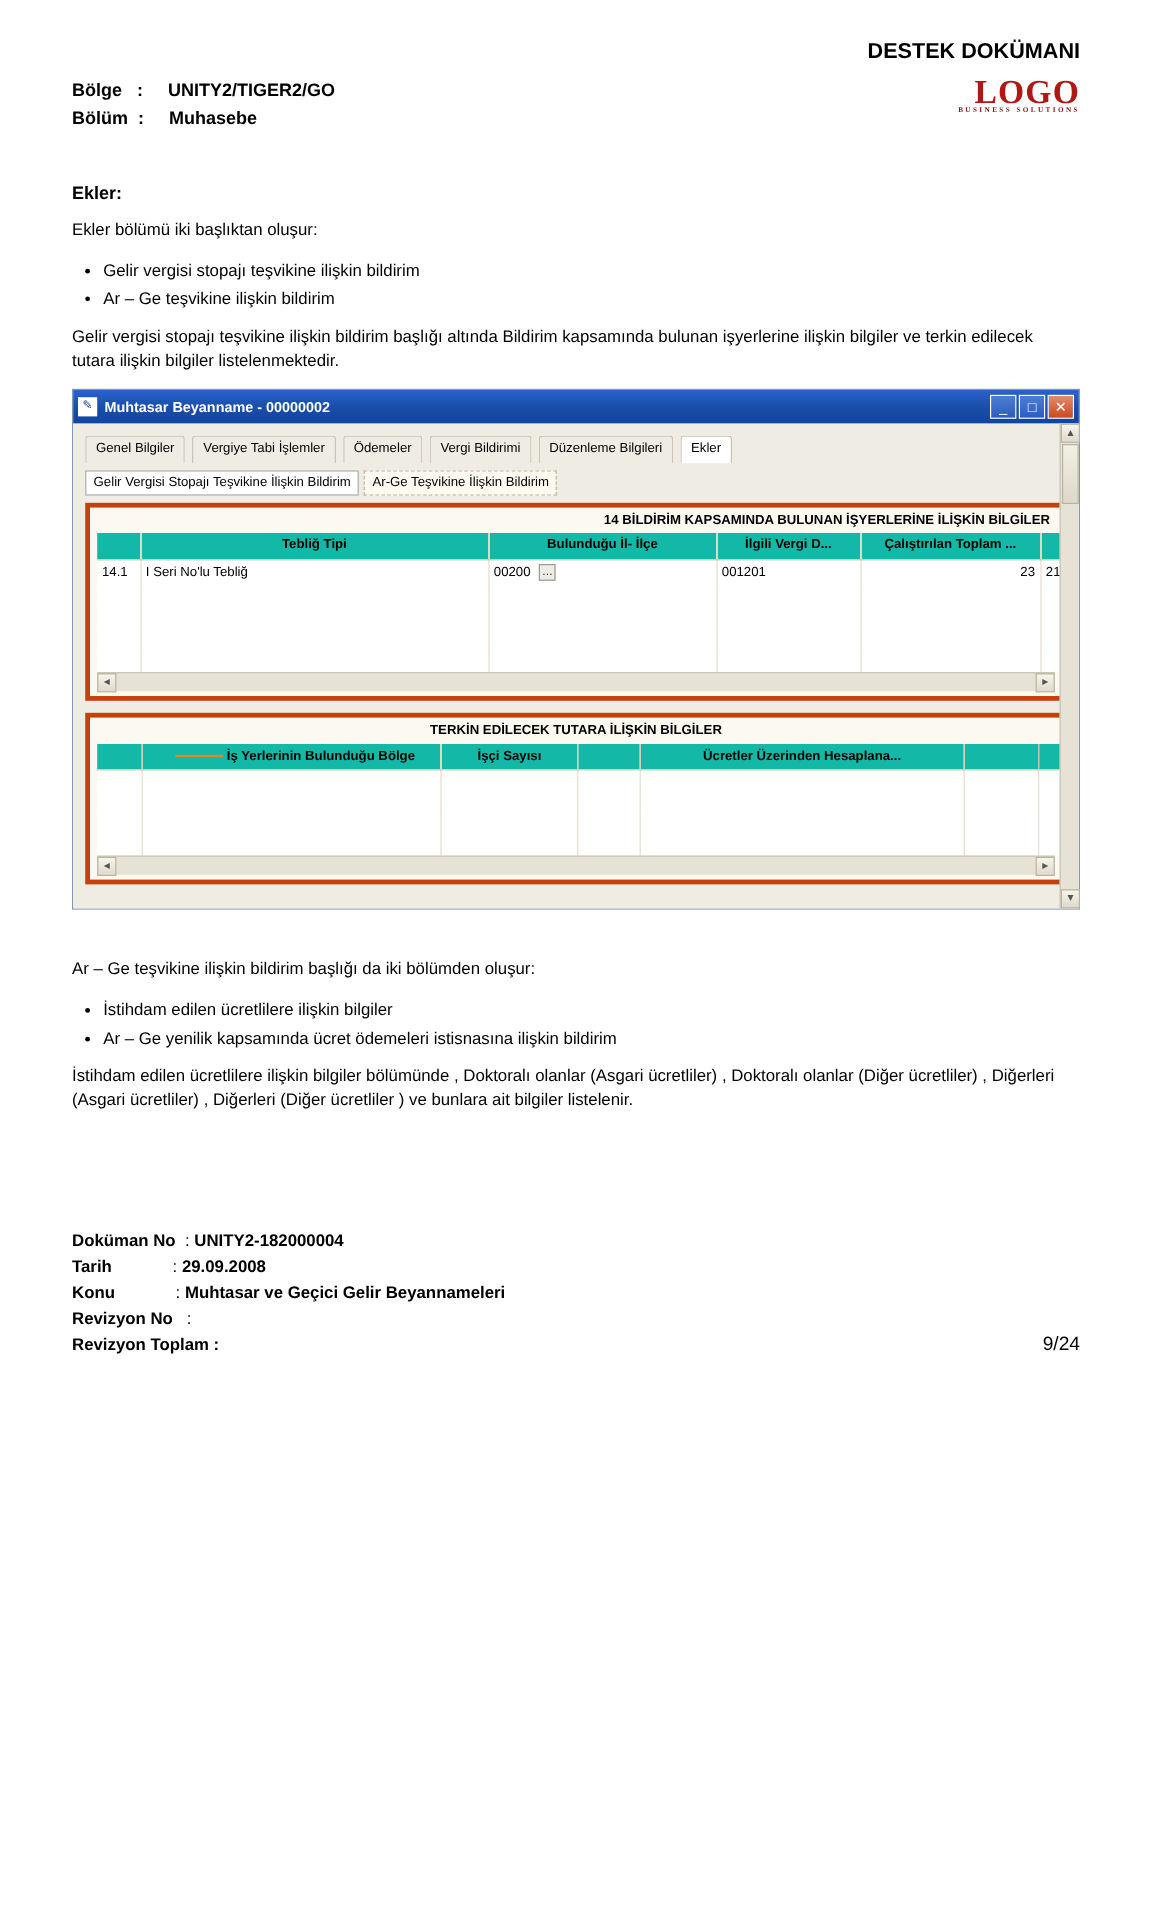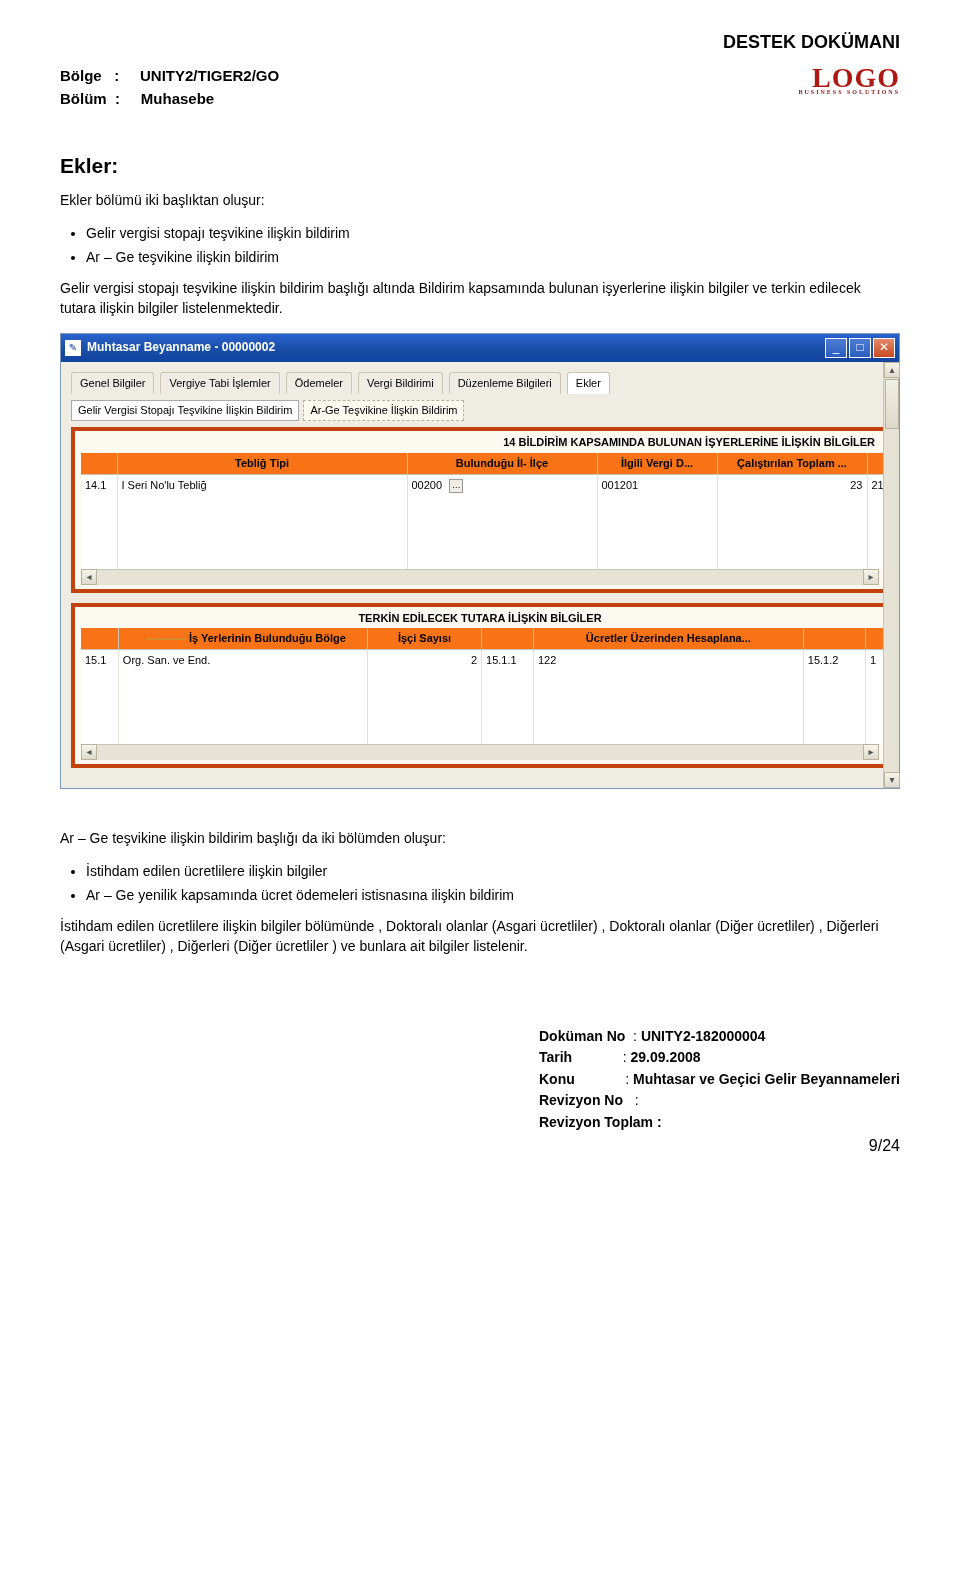--- a/index.html
+++ b/index.html
@@ -34,21 +34,21 @@
     letter-spacing: 1px;
     text-align: right;
     line-height: 0.9;
   }
   .logo .sub {
     font-size: 6px;
     letter-spacing: 2px;
     display: block;
     color: #8a1410;
   }
-  .section-heading { font-weight: bold; margin: 6px 0 10px 0; font-size: 21px; }
+  .section-heading { font-weight: bold; margin: 6px 0 10px 0; font-size: 15px; }
   .para { margin: 8px 0 14px 0; text-align: left; }
   .bullets { margin: 4px 0 12px 26px; }
   .bullets li { margin-bottom: 4px; list-style: disc; }
   
   .app-window {
     width: 840px;
     border: 1px solid #7f99b8;
     margin: 10px 0 40px 0;
     font-size: 12px;
   }
@@ -106,21 +106,21 @@
     background:#fbf9f0; padding-bottom:4px;
   }
   .panel-title {
     font-weight:bold; text-align:right; font-size:11px;
     padding:4px 10px 2px 10px;
   }
   .grid {
     width:100%; border-collapse:collapse; font-size:11px; table-layout:fixed;
   }
   .grid th {
-    background:#f97316; text-align:center; font-weight:bold;
+    background:#14b8a6; text-align:center; font-weight:bold;
     border-bottom:1px solid #c9c4b4; border-right:1px solid #c9c4b4;
     padding:3px 0; overflow:hidden; white-space:nowrap; text-overflow:ellipsis;
   }
   .grid td {
     border-right:1px solid #e4e0d3; padding:3px 4px;
     white-space:nowrap; overflow:hidden; text-overflow:ellipsis; background:#fff;
   }
   .grid tr.empty td { height:18px; }
   .hscroll {
     height:16px; background:#e6e2d6; display:flex; align-items:center;
@@ -128,23 +128,23 @@
   }
   .hscroll .track { flex:1; height:14px; }
   .m-6 { margin:0 6px; }
   .cellbtn {
     display:inline-block; width:14px; height:14px; border:1px solid #999;
     background:#efece3; text-align:center; line-height:11px; font-size:9px;
     margin-left:4px; vertical-align:middle;
   }
   .orange-tick { display:inline-block; width:40px; height:2px; background:#d58a2b; margin-left:6px; vertical-align:middle;}
   .footer-block {
-    margin-top: 70px;
+    margin-top: 98px;
     font-size: 14px;
-    display:flex; justify-content:space-between; align-items:flex-end;flex-direction:column;
+    display:flex; justify-content:space-between; align-items:flex-end;
   }
   .footer-meta b { font-weight:bold; }
   .footer-meta div { margin-bottom:2px; }
   .pagenum { font-size:16px; }
 </style>
 </head>
 <body>
 
 <div class="page-title">DESTEK DOKÜMANI</div>
 
@@ -297,29 +297,20 @@
           <th>
             <span class="orange-tick"></span>
             <span>İş Yerlerinin Bulunduğu Bölge</span>
           </th>
           <th>İşçi Sayısı</th>
           <th></th>
           <th>Ücretler Üzerinden Hesaplana...</th>
           <th></th>
           <th></th>
         </tr>
-        <tr>
-          <td>15.1</td>
-          <td>Org. San. ve End.</td>
-          <td style="text-align:right">2</td>
-          <td>15.1.1</td>
-          <td>122</td>
-          <td>15.1.2</td>
-          <td>1</td>
-        </tr>
         <tr class="empty">
               <td></td>
               <td></td>
               <td></td>
               <td></td>
               <td></td>
               <td></td>
               <td></td>
             </tr>
         <tr class="empty">

